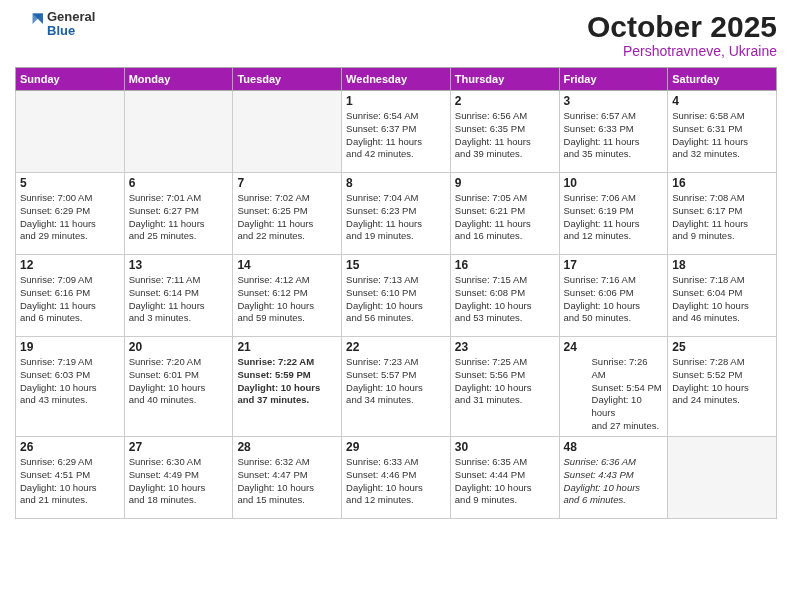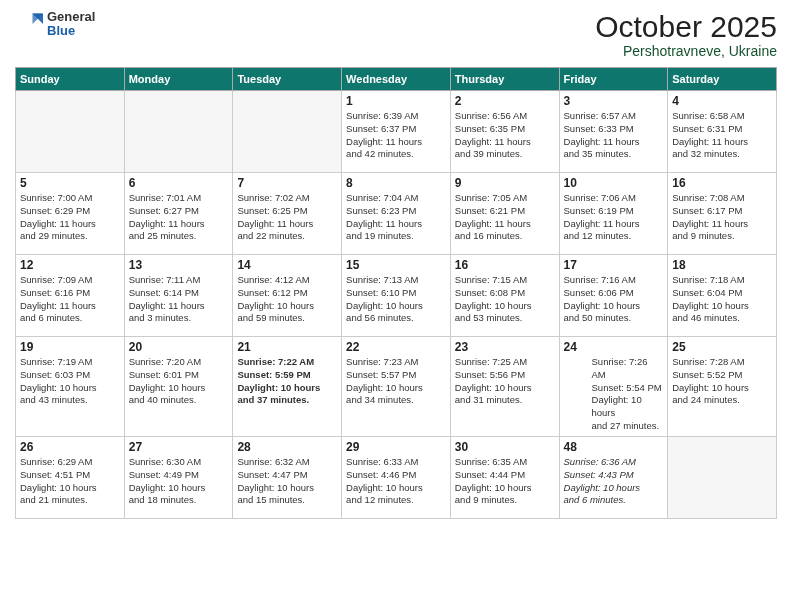--- a/index.html
+++ b/index.html
@@ -43,35 +43,35 @@
     }
     .logo-icon {
       width: 28px;
       height: 28px;
     }
     .title-block {
       text-align: right;
     }
     .title-month {
       font-size: 30px;
-      font-weight: normal;
+      font-weight: bold;
       color: #222;
       line-height: 1.1;
     }
     .title-location {
       font-size: 14px;
-      color: #14532d;
+      color: #a21caf;
     }
     .calendar {
       width: 100%;
       border-collapse: collapse;
       table-layout: fixed;
     }
     .calendar thead th {
-      background: #0f766e;
+      background: #a21caf;
       color: #fff;
       font-size: 11px;
       font-weight: bold;
       padding: 5px 4px;
       text-align: left;
       border: 1px solid #aaa;
     }
     .calendar tbody td {
       border: 1px solid #ccc;
       vertical-align: top;
@@ -128,21 +128,21 @@
           <th>Saturday</th>
         </tr>
     </thead>
     <tbody>
     <tr>
           <td class="empty"></td>
           <td class="empty"></td>
           <td class="empty"></td>
           <td>
             <div class="day-num">1</div>
-            <div class="day-info" style="white-space: pre-line;">Sunrise: 6:39 AM
+            <div class="day-info" style="white-space: pre-line;">Sunrise: 6:54 AM
 Sunset: 6:37 PM
 Daylight: 11 hours
 and 42 minutes.</div>
           </td>
           <td>
             <div class="day-num">2</div>
             <div class="day-info" style="white-space: pre-line;">Sunrise: 6:56 AM
 Sunset: 6:35 PM
 Daylight: 11 hours
 and 39 minutes.</div>

